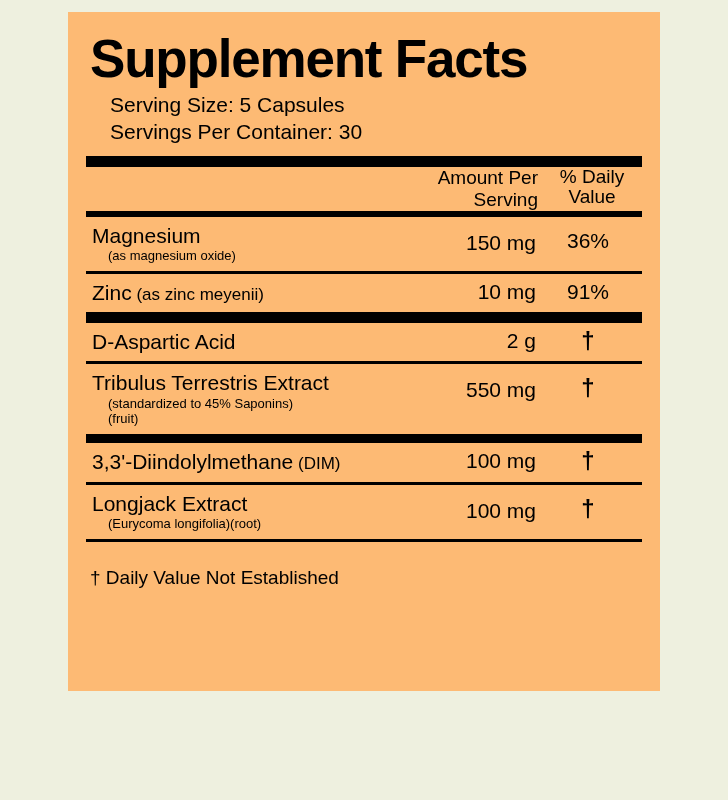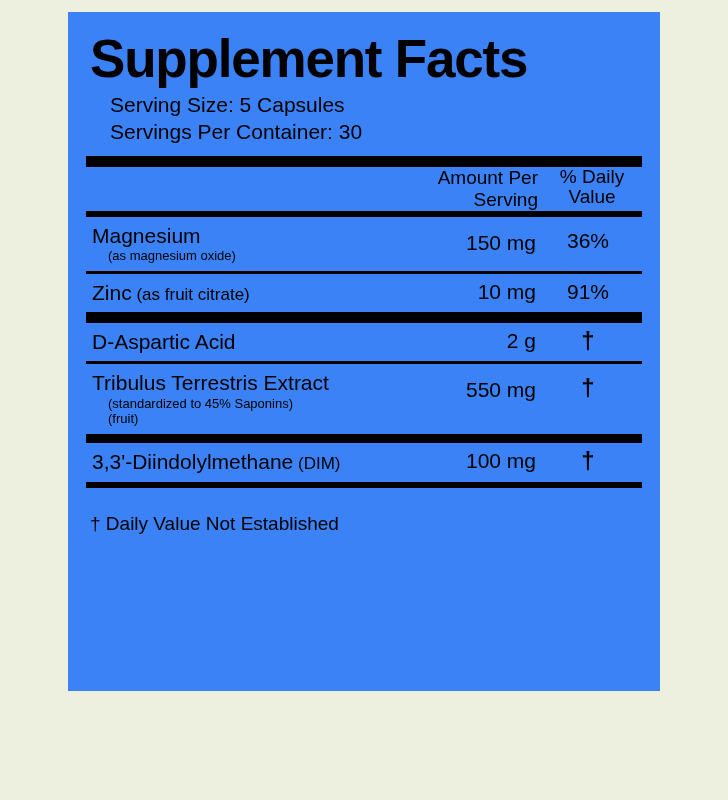--- a/index.html
+++ b/index.html
@@ -12,21 +12,21 @@
     background: #eef0df;
     font-family: "Liberation Sans", sans-serif;
     -webkit-font-smoothing: antialiased;
   }
   .panel {
     position: absolute;
     left: 68px;
     top: 12px;
     width: 592px;
     height: 679px;
-    background: #3b82f6;
+    background: #fdba74;
     box-sizing: border-box;
     padding: 14px 18px 0 18px;
   }
   .title {
     font-size: 53px;
     font-weight: bold;
     letter-spacing: -1.2px;
     line-height: 1.02;
     color: #000;
     margin: 6px 0 6px 4px;
@@ -157,21 +157,21 @@
       <td class="amount amt-mid2">150 mg</td>
       <td class="dv dv-mid2">36%</td>
     </tr>
     <tr class="sep">
           <td colspan="3">
             <div class="line"></div>
           </td>
         </tr>
 
     <tr>
-      <td class="nutrient"><span>Zinc</span><span class="inline-sub"> (as fruit citrate)</span></td>
+      <td class="nutrient"><span>Zinc</span><span class="inline-sub"> (as zinc meyenii)</span></td>
       <td class="amount">10 mg</td>
       <td class="dv">91%</td>
     </tr>
     <tr class="sep sep-thick">
           <td colspan="3">
             <div class="line"></div>
           </td>
         </tr>
 
     <tr>
@@ -212,20 +212,25 @@
       <td class="nutrient"><span>3,3'-Diindolylmethane</span><span class="inline-sub"> (DIM)</span></td>
       <td class="amount">100 mg</td>
       <td class="dv dagger">†</td>
     </tr>
     <tr class="sep">
           <td colspan="3">
             <div class="line"></div>
           </td>
         </tr>
 
+    <tr>
+      <td class="nutrient"><span>Longjack Extract</span><span class="sub">(Eurycoma longifolia)(root)</span></td>
+      <td class="amount amt-mid2">100 mg</td>
+      <td class="dv dagger dv-mid2">†</td>
+    </tr>
     <tr class="sep">
           <td colspan="3">
             <div class="line"></div>
           </td>
         </tr>
 
   </tbody>
     </table>
 
   <div class="footnote">† Daily Value Not Established</div>

